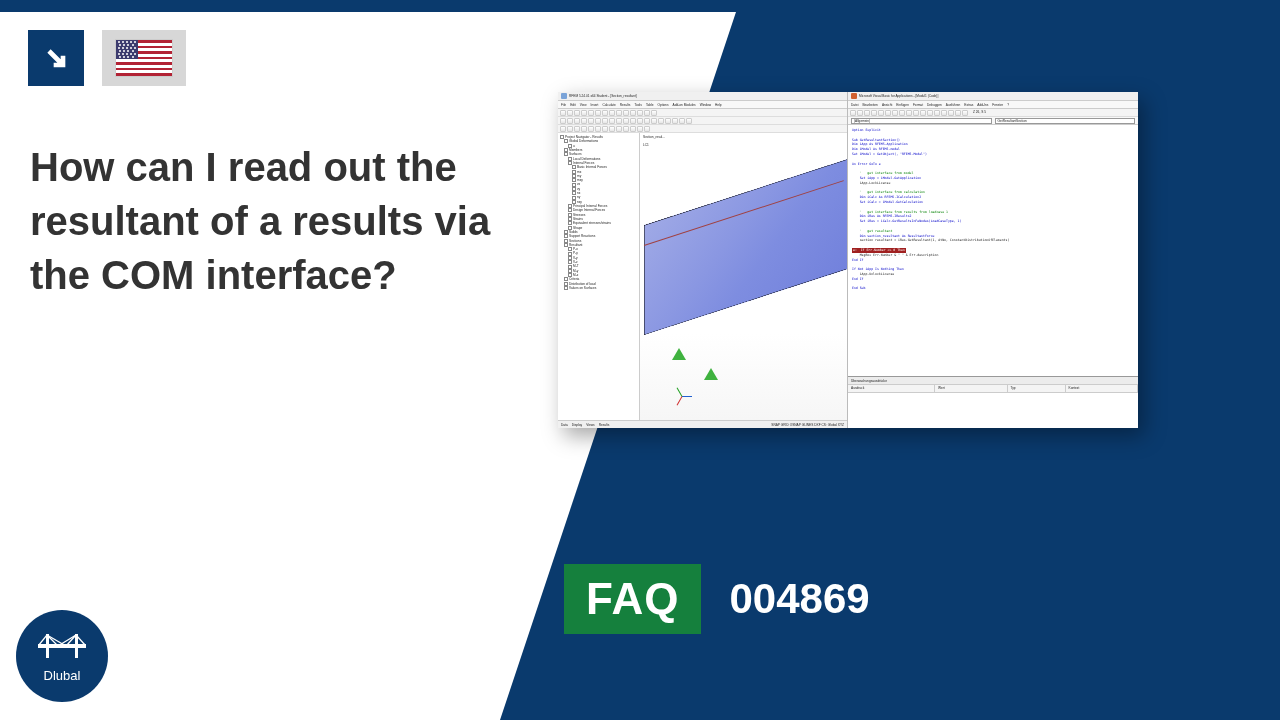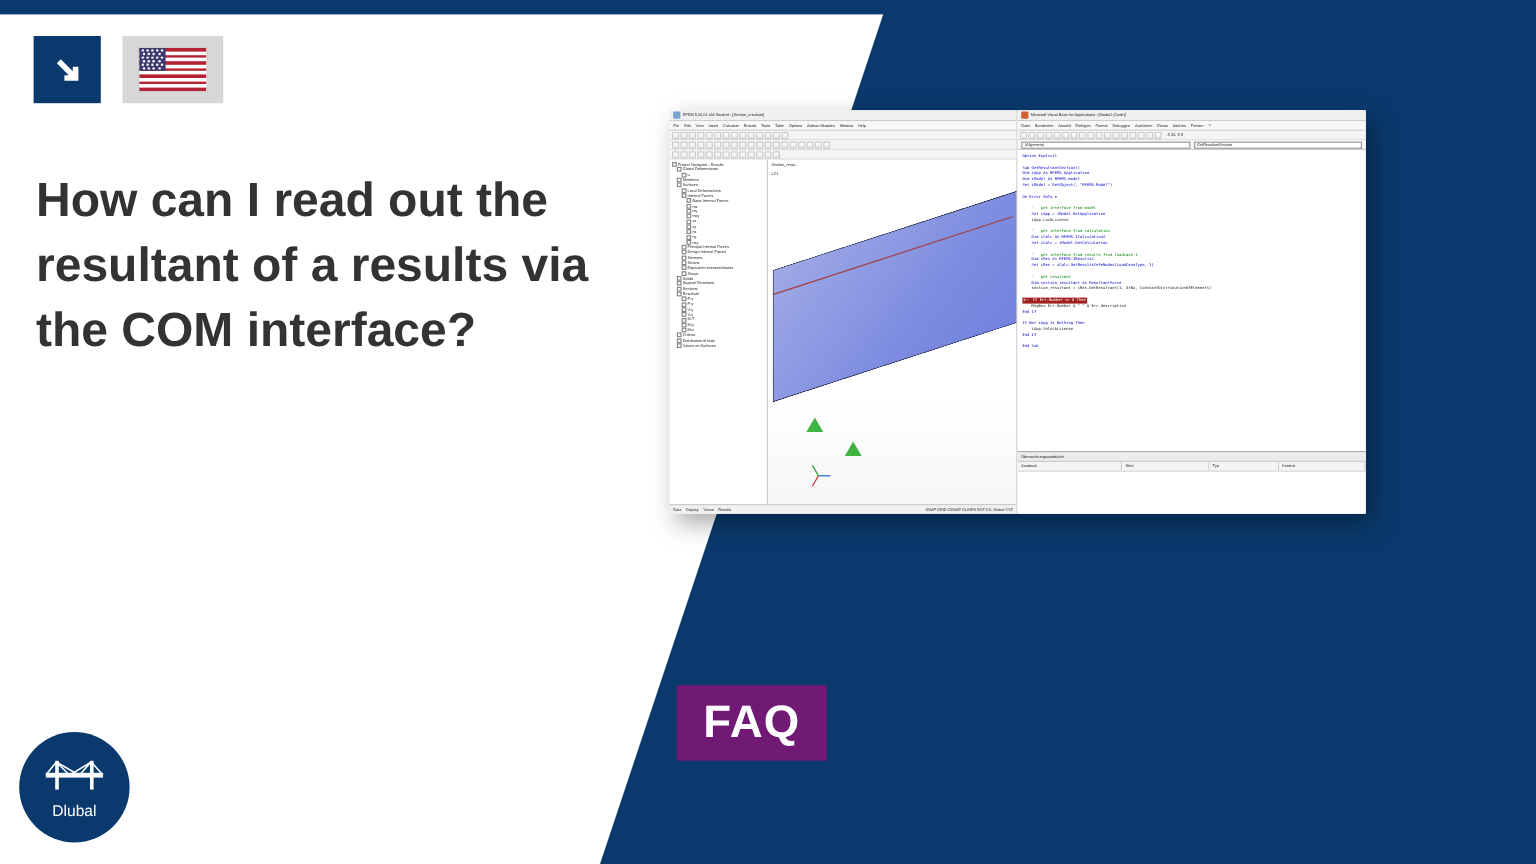--- a/index.html
+++ b/index.html
@@ -259,24 +259,24 @@
     padding: 1px 3px;
     background: #f4f4f4;
   }
   .faq-strip {
     position: absolute;
     left: 564px; bottom: 86px;
     display: flex; align-items: stretch;
     z-index: 6;
   }
   .faq-badge {
-    background: #701a75;
+    background: #15803d;
     color: #fff;
     font-weight: 700;
-    font-size: 38px;
+    font-size: 44px;
     padding: 10px 22px;
     letter-spacing: 1px;
   }
   .faq-num {
     color: #fff;
     font-weight: 700;
     font-size: 42px;
     padding: 6px 0 6px 28px;
     display: flex; align-items: center;
   }
@@ -693,20 +693,21 @@
           <div style="width: 25%;">Wert</div>
           <div style="width: 20%;">Typ</div>
           <div style="width: 25%;">Kontext</div>
         </div>
     </div>
   </div>
 </div>
 
 <div class="faq-strip">
   <div class="faq-badge">FAQ</div>
+  <div class="faq-num">004869</div>
 </div>
 
 <div class="logo-badge">
   <svg width="48" height="32" viewBox="0 0 48 32">
     <rect x="0" y="14" width="48" height="4" fill="#fff"></rect>
     <rect x="8" y="4" width="3" height="24" fill="#fff"></rect>
     <rect x="37" y="4" width="3" height="24" fill="#fff"></rect>
     <line x1="9" y1="5" x2="0" y2="16" stroke="#fff" stroke-width="1.3"></line>
     <line x1="9" y1="5" x2="20" y2="16" stroke="#fff" stroke-width="1.3"></line>
     <line x1="9" y1="5" x2="28" y2="16" stroke="#fff" stroke-width="1.3"></line>

